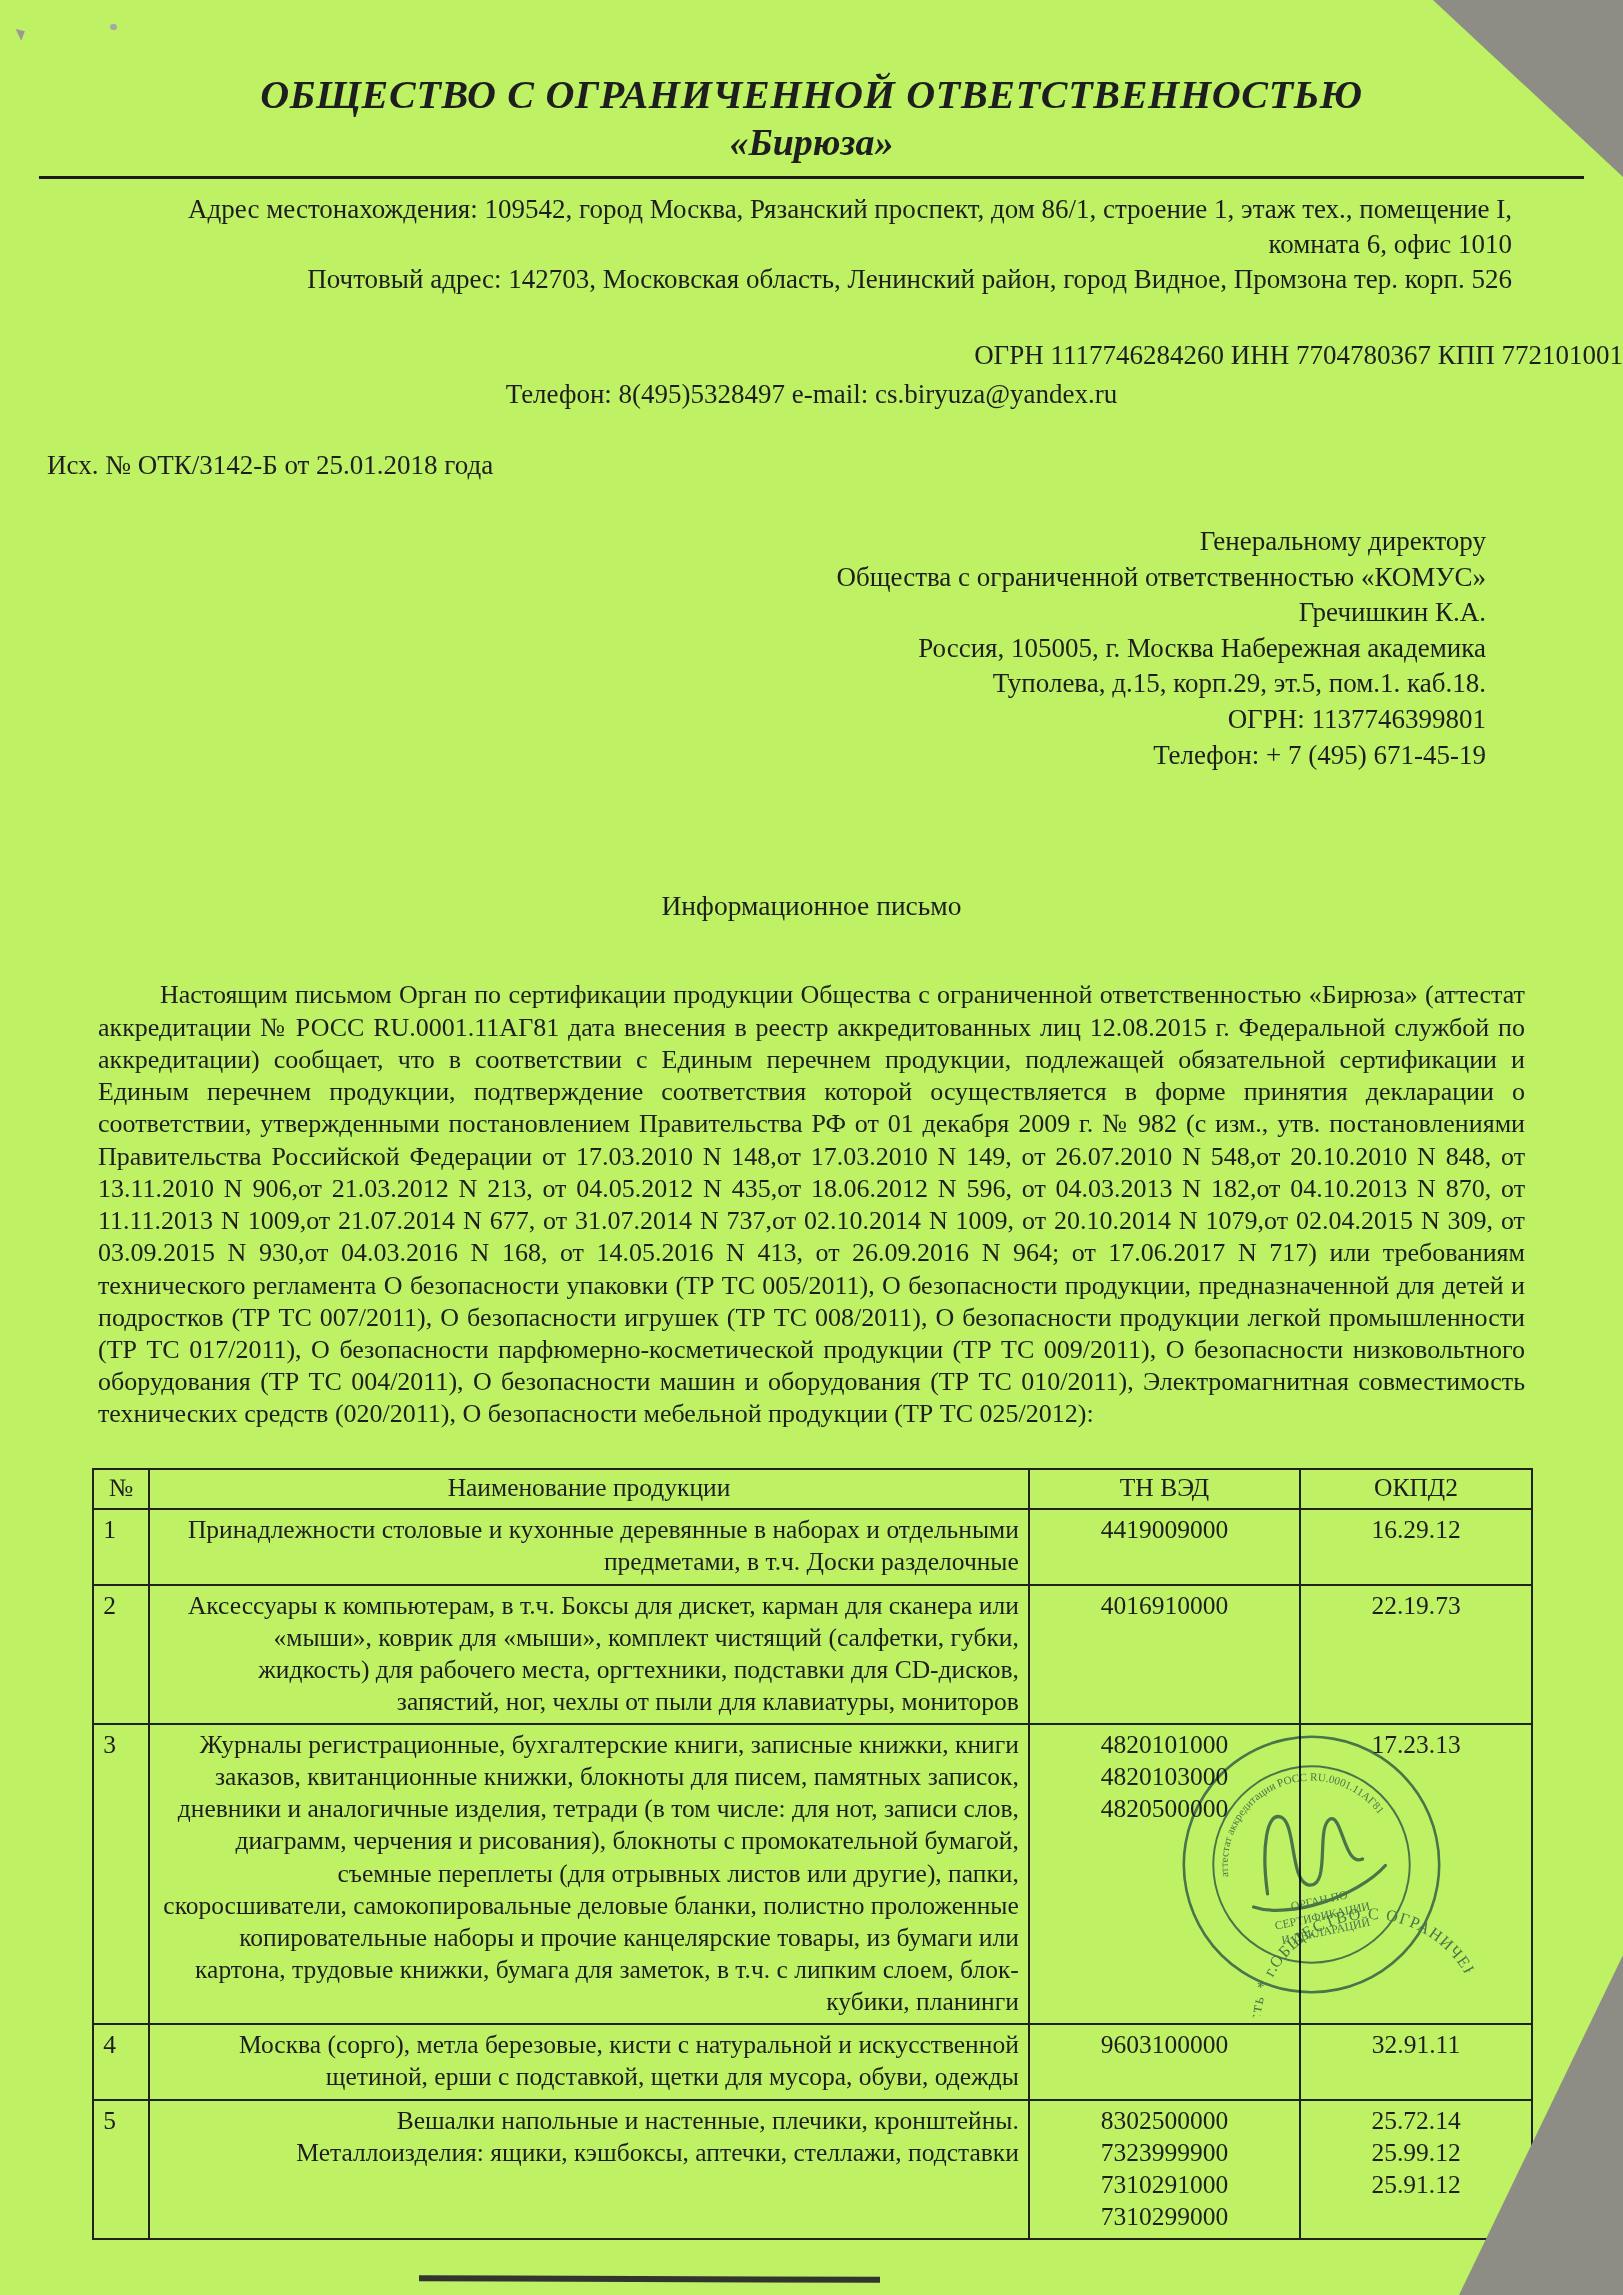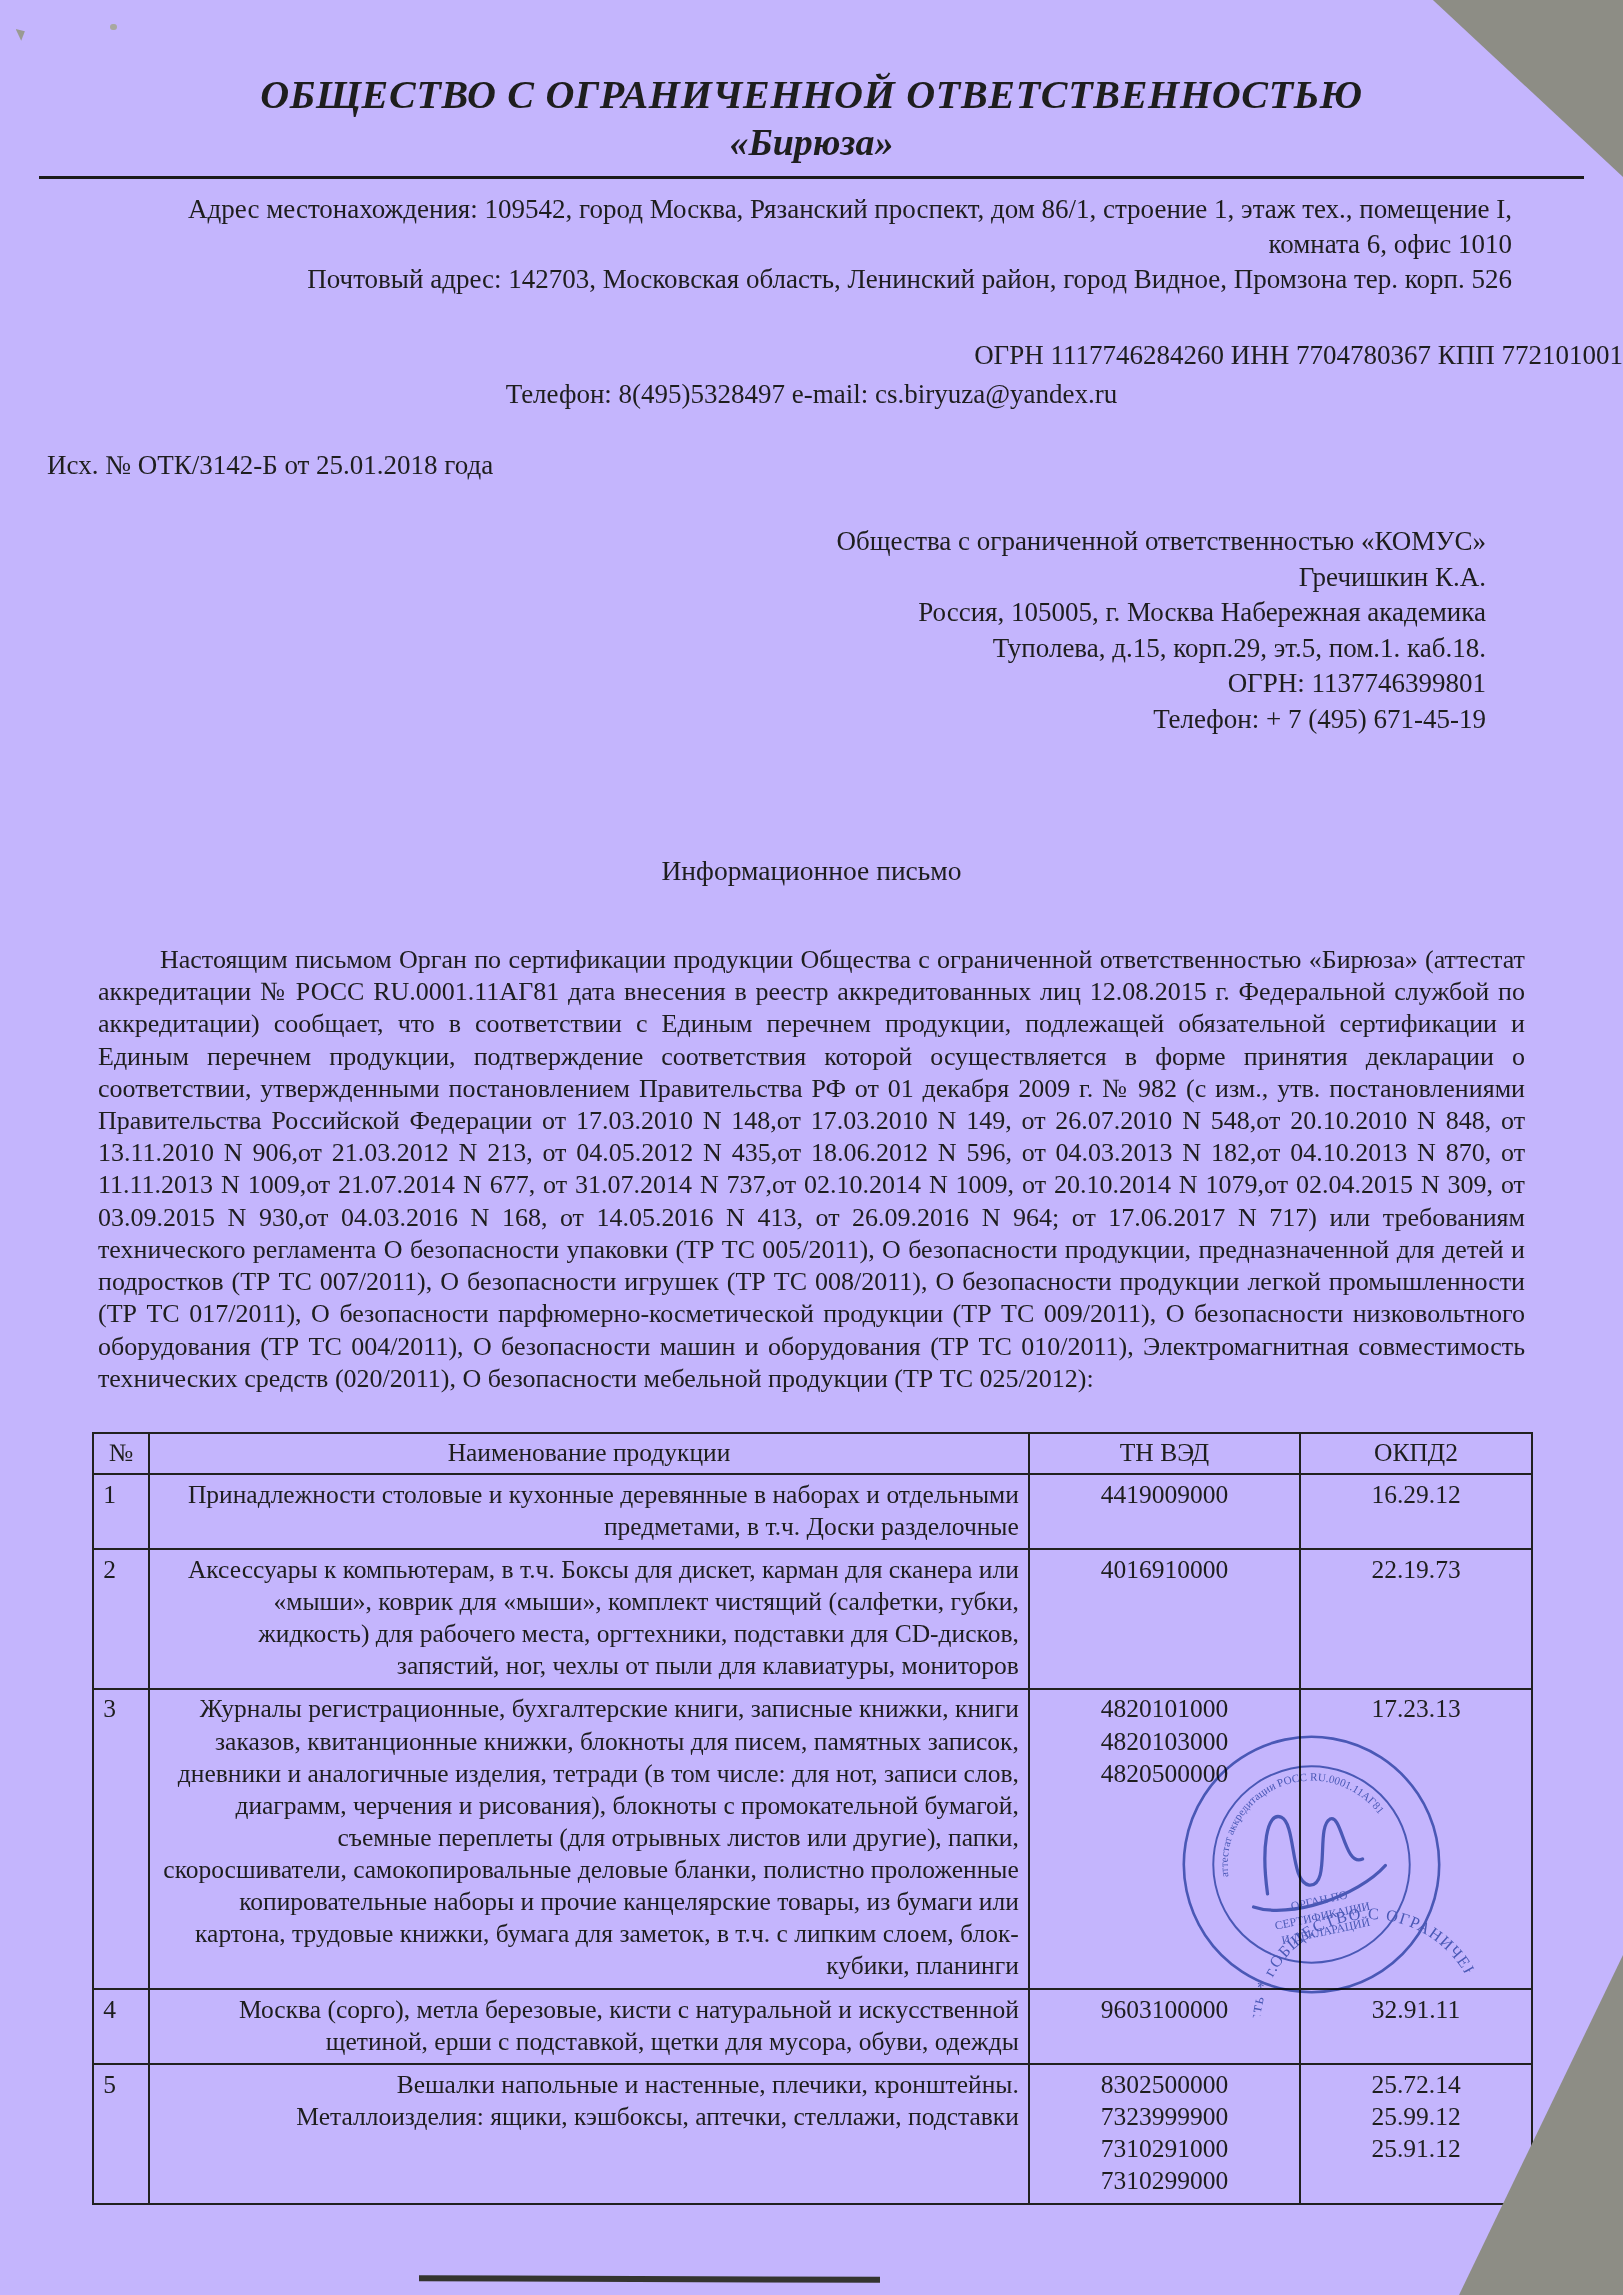--- a/index.html
+++ b/index.html
@@ -2,21 +2,21 @@
 <html style="font-size:10.5px"><head>
 <meta charset="utf-8">
 <style>
   html, body { margin: 0; padding: 0; }
   body { background: #d9d8d3; }
   .page {
     position: relative;
     width: 1623px;
     height: 2295px;
     margin: 0 auto;
-    background: #c4b5fd;
+    background: #bef264;
     color: #1e1e1e;
     font-family: "Liberation Serif", "DejaVu Serif", serif;
     font-size: 26px;
     line-height: 1.24;
     box-sizing: border-box;
     padding-top: 73px;
     overflow: hidden;
   }
 
   
@@ -146,20 +146,21 @@
   <div class="org-title2">«Бирюза»</div>
   <div class="head-rule"></div>
   <div class="addr">Адрес местонахождения: 109542, город Москва, Рязанский проспект, дом 86/1, строение 1, этаж тех., помещение I, комната 6, офис 1010</div>
   <div class="addr">Почтовый адрес: 142703, Московская область, Ленинский район, город Видное, Промзона тер. корп. 526</div>
   <div class="ogrn-line">ОГРН 1117746284260 ИНН 7704780367 КПП 772101001</div>
   <div class="phone-line">Телефон: 8(495)5328497 e-mail: cs.biryuza@yandex.ru</div>
 
   <div class="ref-line">Исх. № ОТК/3142-Б от 25.01.2018 года</div>
 
   <div class="recipient">
+    <div>Генеральному директору</div>
     <div>Общества с ограниченной ответственностью «КОМУС»</div>
     <div>Гречишкин К.А.</div>
     <div>Россия, 105005, г. Москва Набережная академика</div>
     <div>Туполева, д.15, корп.29, эт.5, пом.1. каб.18.</div>
     <div>ОГРН: 1137746399801</div>
     <div>Телефон: + 7 (495) 671-45-19</div>
   </div>
 
   <div class="letter-title">Информационное письмо</div>
 

